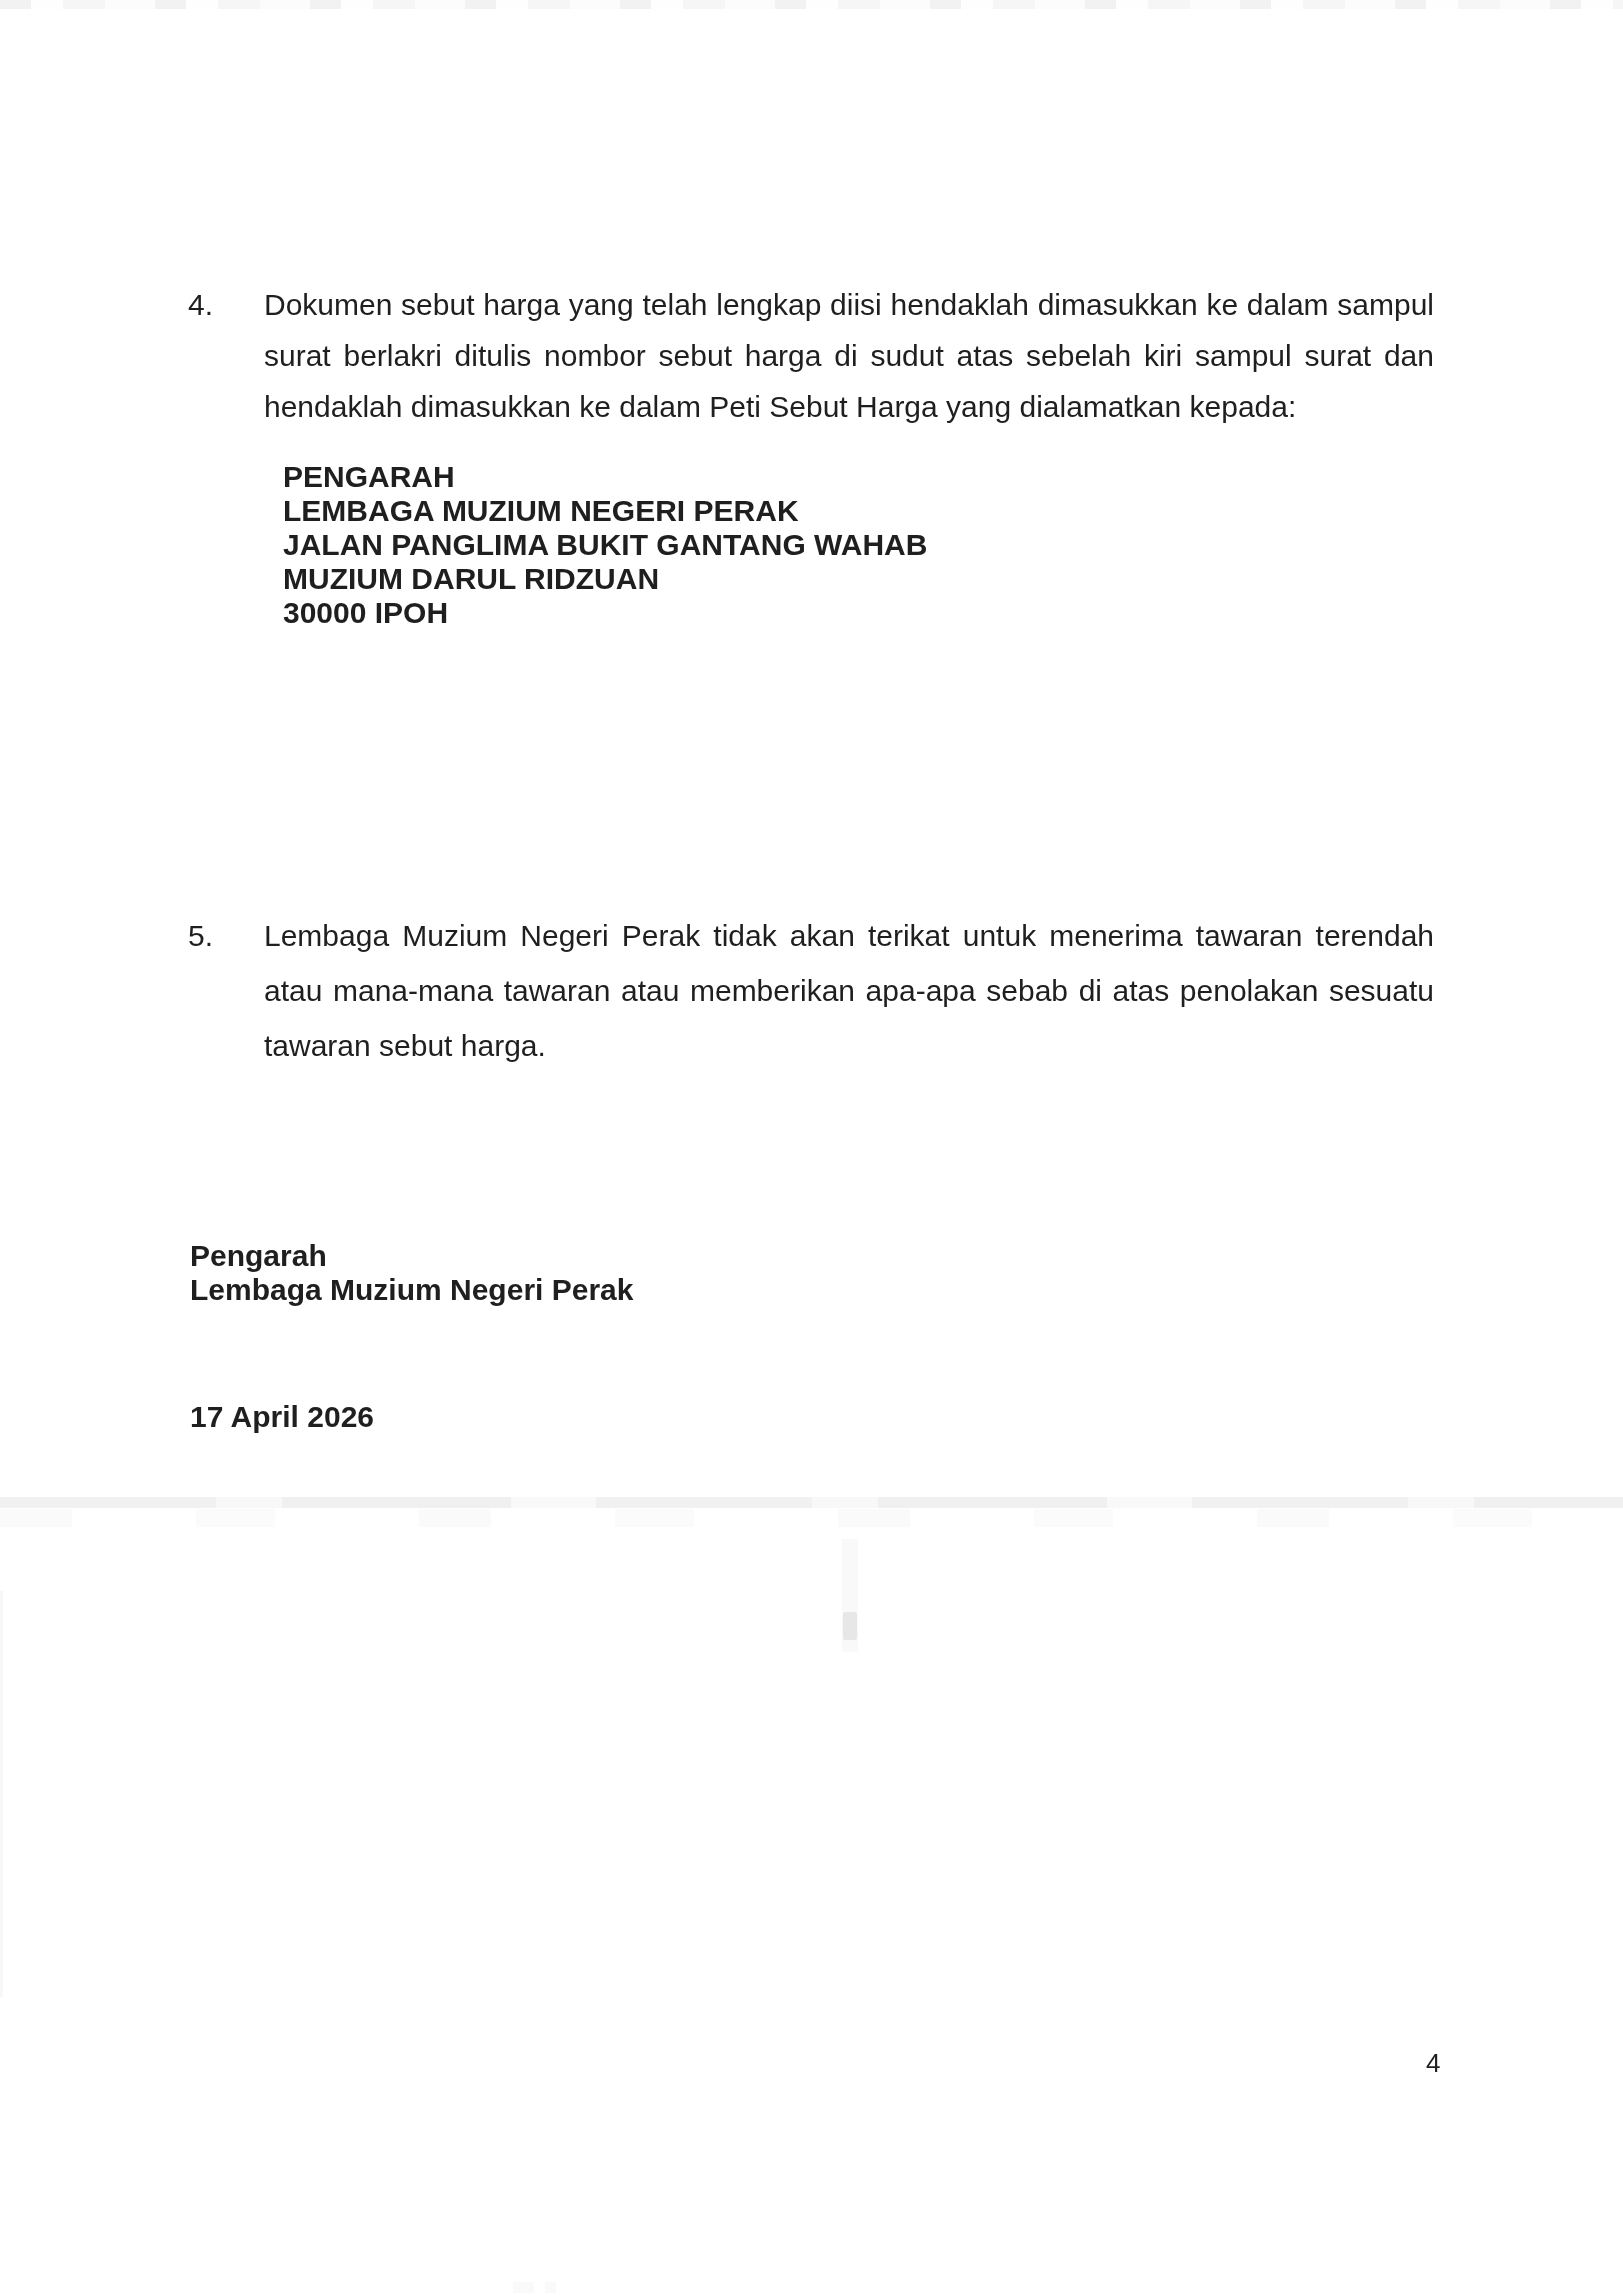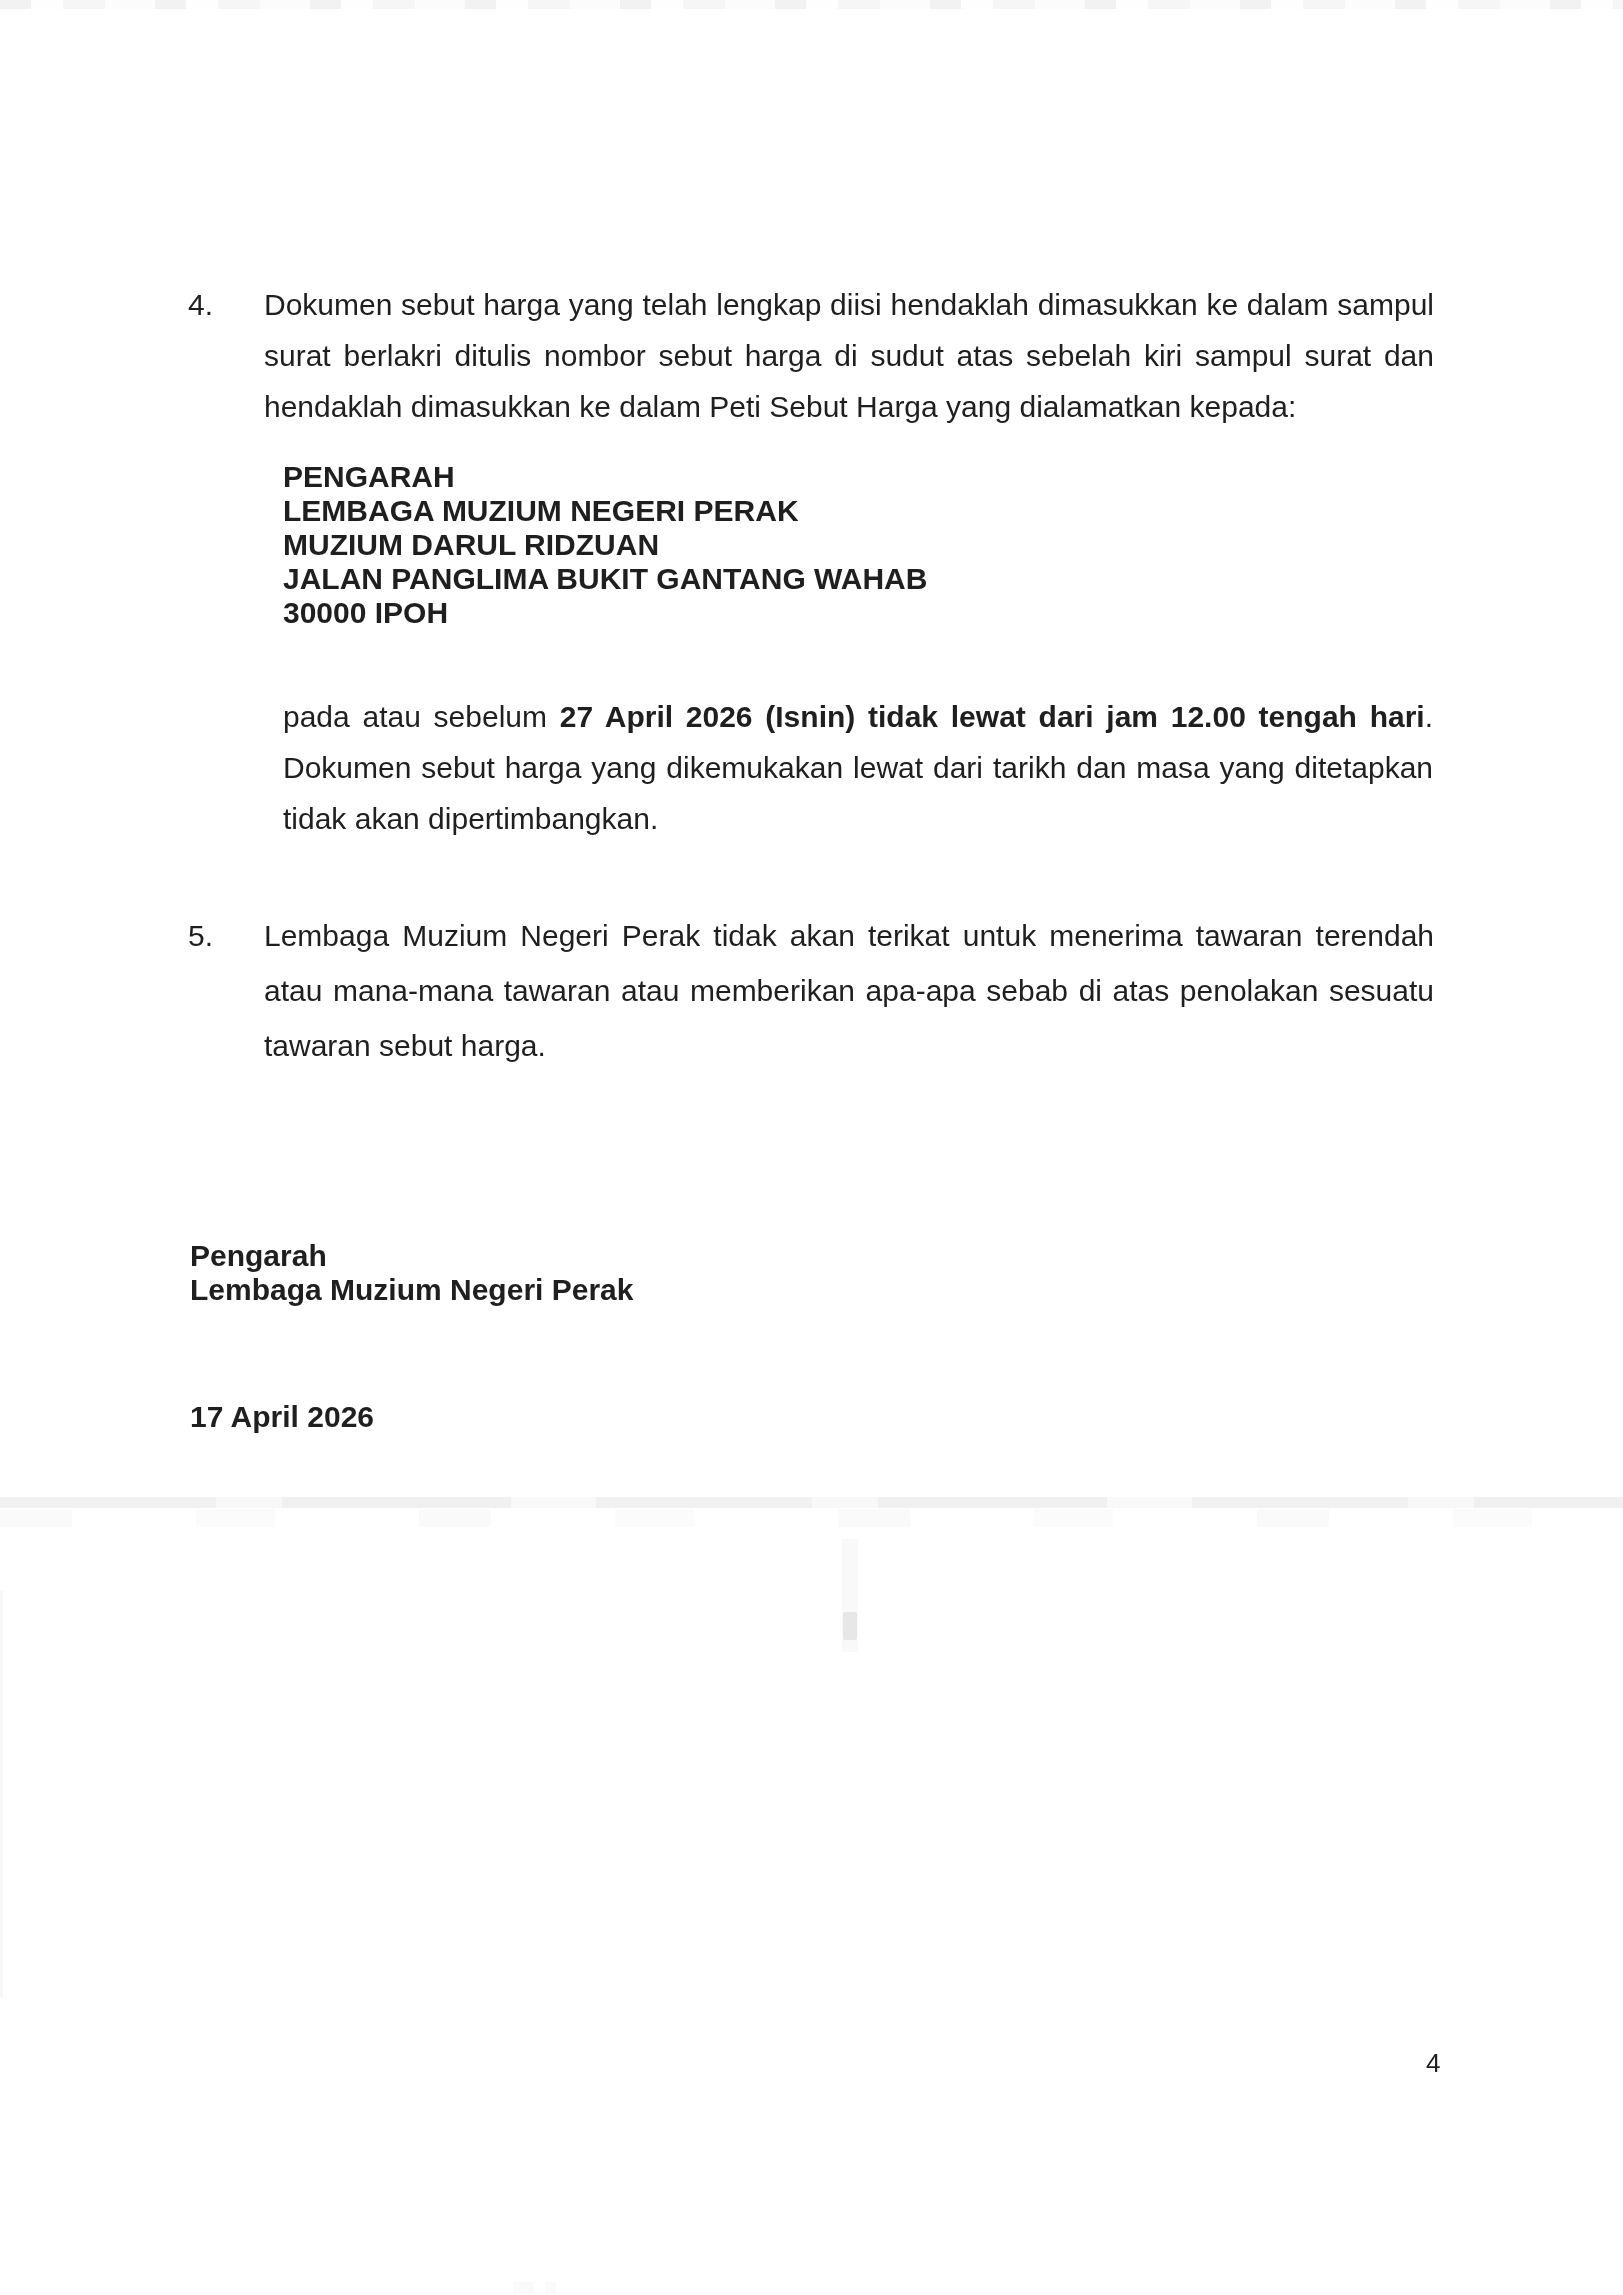--- a/index.html
+++ b/index.html
@@ -124,26 +124,25 @@
   <div class="artifact art-smudge-b"></div>
 
   <div class="clause lh-wide" style="top: 279px;">
     <span class="clause-num">4.</span>
     <div class="clause-body">Dokumen sebut harga yang telah lengkap diisi hendaklah dimasukkan ke dalam sampul surat berlakri ditulis nombor sebut harga di sudut atas sebelah kiri sampul surat dan hendaklah dimasukkan ke dalam Peti Sebut Harga yang dialamatkan kepada:</div>
   </div>
 
   <div class="indent-block address" style="top: 460px;">
     <div>PENGARAH</div>
     <div>LEMBAGA MUZIUM NEGERI PERAK</div>
+    <div>JALAN PANGLIMA BUKIT GANTANG WAHAB</div>
     <div>MUZIUM DARUL RIDZUAN</div>
-    <div>JALAN PANGLIMA BUKIT GANTANG WAHAB</div>
     <div>30000 IPOH</div>
   </div>
 
-  <div class="indent-block deadline" style="top: 691px;"><span>pada atau sebelum </span><span class="bold">27 April 2026 (Isnin) tidak lewat dari jam 12.00 tengah hari</span><span>. Dokumen sebut harga yang dikemukakan lewat dari tarikh dan masa yang ditetapkan tidak akan dipertimbangkan.</span></div>
 
   <div class="clause lh-wider" style="top: 908px;">
     <span class="clause-num">5.</span>
     <div class="clause-body">Lembaga Muzium Negeri Perak tidak akan terikat untuk menerima tawaran terendah atau mana-mana tawaran atau memberikan apa-apa sebab di atas penolakan sesuatu tawaran sebut harga.</div>
   </div>
 
   <div class="signature" style="top: 1239px;">
     <div>Pengarah</div>
     <div>Lembaga Muzium Negeri Perak</div>
   </div>

